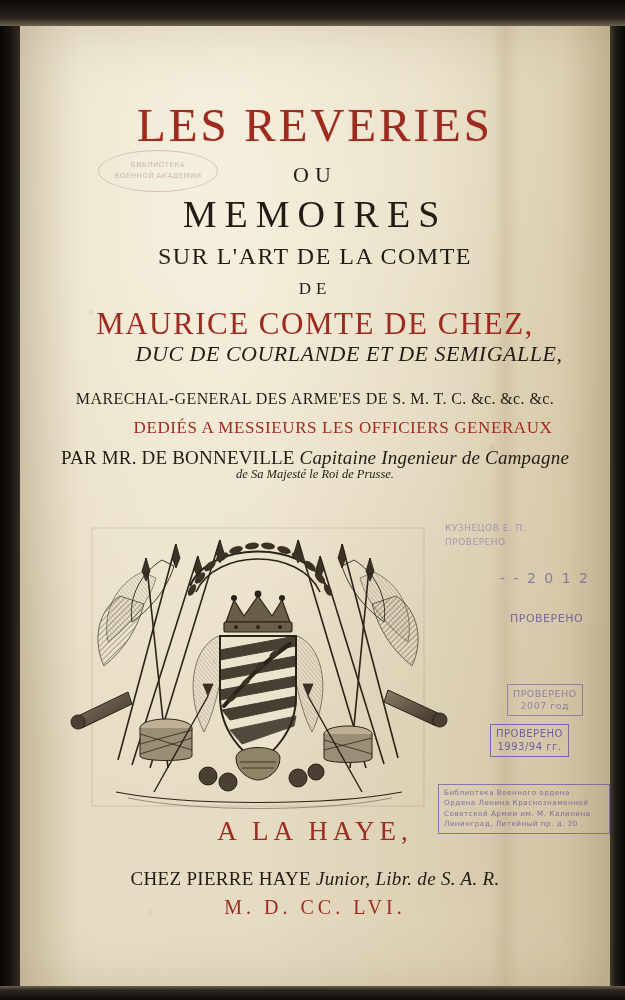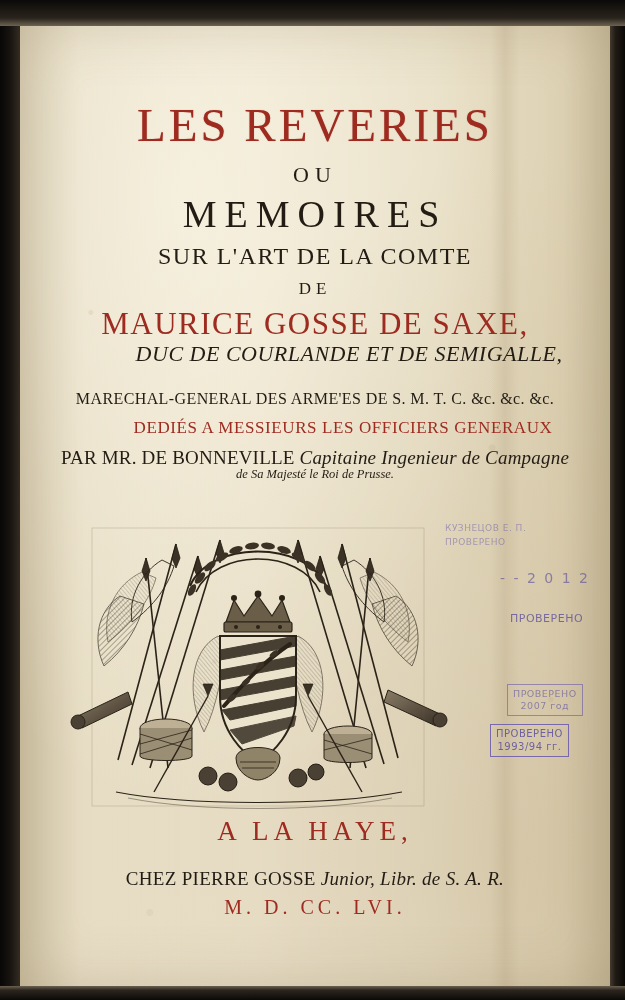--- a/index.html
+++ b/index.html
@@ -294,38 +294,38 @@
       <div class="line red" id="l-title">LES REVERIES</div>
 
       <div class="line black" id="l-ou">OU</div>
 
       <div class="line black" id="l-memoires">MEMOIRES</div>
 
       <div class="line black" id="l-sur">SUR L'ART DE LA COMTE</div>
 
       <div class="line black" id="l-de2">DE</div>
 
-      <div class="line red" id="l-maurice">MAURICE GOSSE DE SAXE,</div>
+      <div class="line red" id="l-maurice">MAURICE COMTE DE CHEZ,</div>
 
       <div class="line black" id="l-duc">DUC DE COURLANDE ET DE SEMIGALLE,</div>
 
       <div class="line black" id="l-marechal">MARECHAL-GENERAL DES ARME'ES DE S. M. T. C. &amp;c. &amp;c. &amp;c.</div>
 
       <div class="line red" id="l-dedies">DEDIÉS A MESSIEURS LES OFFICIERS GENERAUX</div>
 
       <div class="line black" id="l-par">
         <span>PAR MR. DE BONNEVILLE</span><span class="ital">&nbsp;</span><span class="ital">Capitaine Ingenieur de Campagne</span>
       </div>
 
       <div class="line black" id="l-par2">de Sa Majesté le Roi de Prusse.</div>
 
       <div class="line red" id="l-alahaye">A LA HAYE,</div>
 
       <div class="line black" id="l-chez">
-        <span>CHEZ PIERRE GOSSE </span><span class="ital">Junior, Libr. de S. A. R.</span>
+        <span>CHEZ PIERRE HAYE </span><span class="ital">Junior, Libr. de S. A. R.</span>
       </div>
 
       <div class="line red" id="l-year">M. D. CC. LVI.</div>
     </div>
 
     <div id="engraving">
       <svg width="400" height="330" viewBox="0 0 400 330" xmlns="http://www.w3.org/2000/svg">
         <defs>
           <linearGradient id="metal" x1="0" y1="0" x2="1" y2="1">
             <stop offset="0%" stop-color="#8a7d68"></stop>
@@ -466,20 +466,23 @@
           <g fill="#3b3225" stroke="#241d13" stroke-width="0.7">
             <path d="M150 196 l5 -12 -10 0 z"></path>
             <path d="M250 196 l5 -12 -10 0 z"></path>
           </g>
 
           <rect x="34" y="28" width="332" height="278" stroke="#6b5f49" stroke-width="0.6" fill="none" opacity="0.35"></rect>
         </g>
       </svg>
     </div>
 
+    <div id="stamp-top-left" class="stamp">
+      БИБЛИОТЕКА<br>ВОЕННОЙ АКАДЕМИИ
+    </div>
 
     <div class="stamp" id="stamp-kuzn">
       КУЗНЕЦОВ Е. П.<br>ПРОВЕРЕНО
     </div>
 
     <div class="stamp" id="stamp-2012">
       - - 2 0 1 2
     </div>
 
     <div class="stamp" id="stamp-proverено">
@@ -487,18 +490,24 @@
     </div>
 
     <div class="stamp stamp-box" id="stamp-2007">
       ПРОВЕРЕНО<br>2007 год
     </div>
 
     <div class="stamp stamp-box" id="stamp-1993">
       ПРОВЕРЕНО<br>1993/94 гг.
     </div>
 
+    <div class="stamp stamp-box" id="stamp-library">
+      Библиотека Военного ордена<br>
+      Ордена Ленина Краснознаменной<br>
+      Советской Армии им. М. Калинина<br>
+      Ленинград, Литейный пр. д. 20
+    </div>
 
   </div>
 
   <div id="top-edge"></div>
   <div id="bottom-edge"></div>
 </div>
 
 </body></html>

